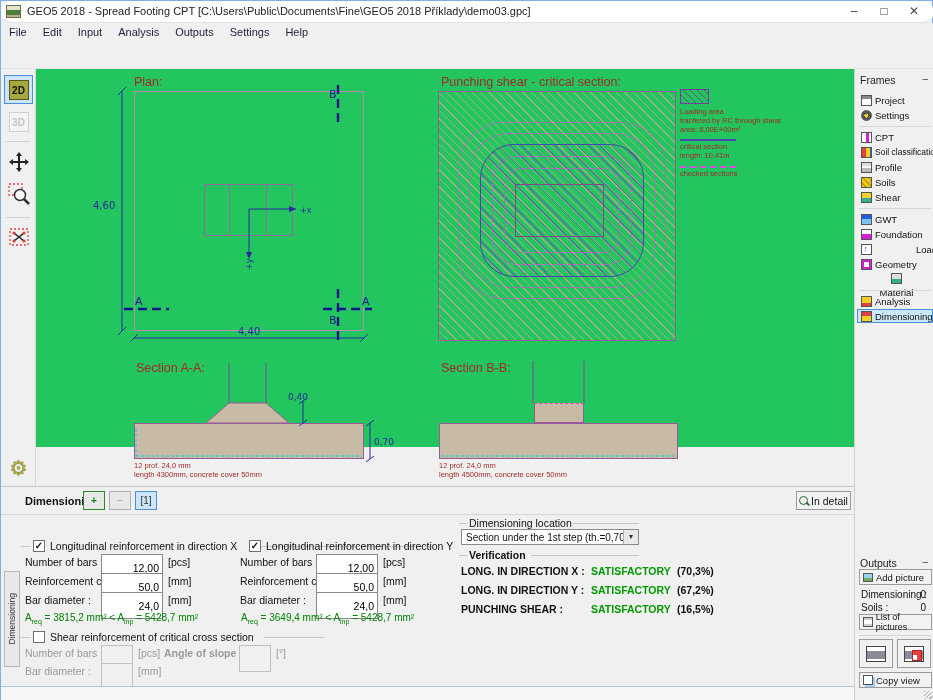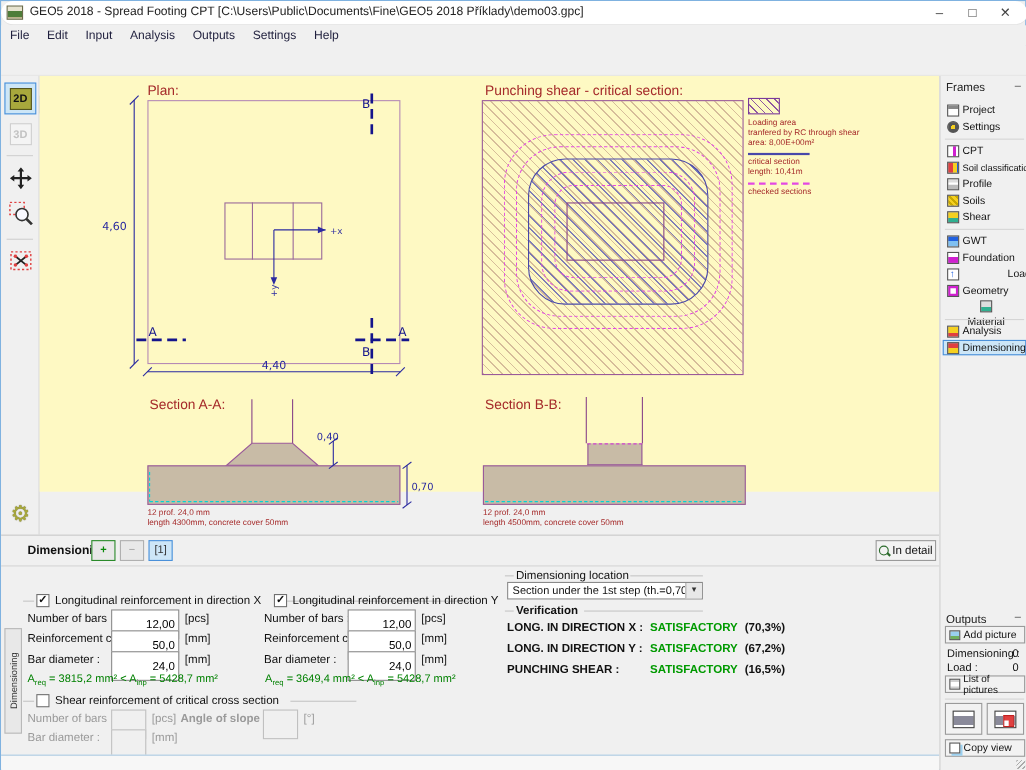--- a/index.html
+++ b/index.html
@@ -40,21 +40,21 @@
 
   
   #left-strip { left:0; top:68px; width:35px; height:417px; background:#f0f0f0; border-right:1px solid #d8d8d8; }
   .ls-btn { left:3px; width:29px; height:29px; display:flex; align-items:center; justify-content:center; border:1px solid transparent; }
   .ls-sep { left:5px; width:24px; height:1px; background:#d0d0d0; }
   .sq2d { width:20px; height:20px; background:#a8a83c; border:1px solid #55551e; color:#111; font-size:10px; font-weight:bold; text-align:center; line-height:19px; }
   .sq3d { width:20px; height:20px; background:#f4f4f4; border:1px solid #cfcfcf; color:#c2c2c2; font-size:10px; font-weight:bold; text-align:center; line-height:19px; }
   .gear { font-size:20px; color:#a8a83c; text-shadow:0 0 1px #55551e; }
 
   
-  #canvas { left:35px; top:68px; width:818px; height:378px; background:#fef9c3; }
+  #canvas { left:35px; top:68px; width:818px; height:378px; background:#22c55e; }
   .draw-title { color:#a52a2a; font-size:12.5px; }
   .note { color:#a52a2a; font-size:7.5px; line-height:9px; white-space:nowrap; }
   .legend-text { color:#a52a2a; font-size:7.5px; line-height:8.5px; white-space:nowrap; }
   #plan-square { left:98px; top:22px; width:230px; height:240px; border:1px solid #b58ab5; }
   #plan-column { left:168px; top:115px; width:89px; height:52px; border:1px solid #9a6a9a; }
   .plan-col-div { top:115px; width:1px; height:52px; background:#9a6a9a; }
   #punch-square { left:402px; top:22px; width:238px; height:250px; border:1px solid #9a5a9a;
     background-image:repeating-linear-gradient(45deg, rgba(200,168,140,0.75) 0 1px, transparent 1px 6px); }
   .dashed-ring { position:absolute; border:1px dashed #e348e3; }
   #punch-blue { position:absolute; left:41px; top:52px; width:164px; height:133px; border:1.5px solid #4848aa; border-radius:34px;
@@ -476,21 +476,21 @@
       </div>
 
     <div class="abs panel-header" style="left:5px;top:488px;">Outputs</div>
     <div class="minim" style="top:487px;">–</div>
     <div class="out-btn" style="top:500px;">
         <span class="pic-ic"></span>
         <span>Add picture</span>
       </div>
     <div class="out-row-label" style="top:520px;">Dimensioning :</div>
     <div class="out-row-val" style="top:520px;">0</div>
-    <div class="out-row-label" style="top:533px;">Load :</div>
+    <div class="out-row-label" style="top:533px;">Soils :</div>
     <div class="out-row-val" style="top:533px;">0</div>
     <div class="out-btn" style="top:545px;">
         <span class="list-ic"></span>
         <span style="font-size:9px;">List of pictures</span>
       </div>
     <div class="panel-sep" style="top:566px;"></div>
     <div class="print-btn" style="left:4px;top:570px;">
         <span class="printer"></span>
       </div>
     <div class="print-btn" style="left:42px;top:570px;">

